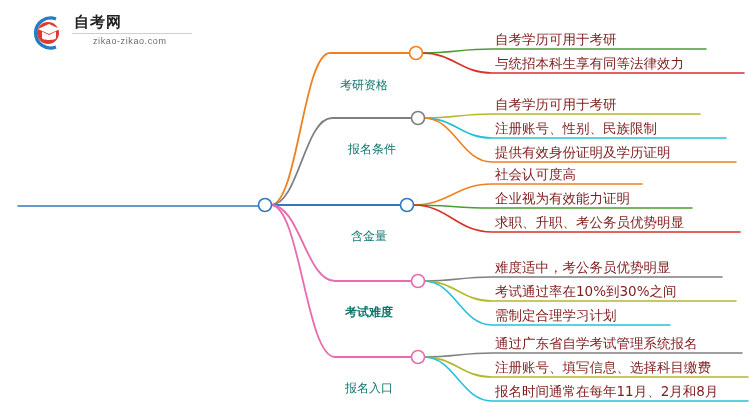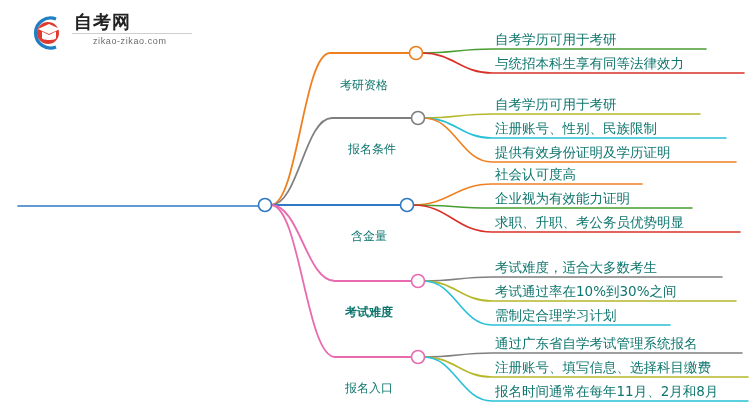--- a/index.html
+++ b/index.html
@@ -36,21 +36,21 @@
     height: 38px;
   }
   #logo-text-wrap {
     position: absolute;
     left: 46px;
     top: 2px;
     width: 120px;
   }
   .logo-cn {
     font-family: "DejaVu Sans", "Liberation Sans", sans-serif;
-    font-size: 18px;
+    font-size: 15px;
     font-weight: bold;
     color: #222222;
     letter-spacing: 1px;
     line-height: 20px;
     padding-left: 2px;
   }
   .logo-rule {
     height: 1px;
     background: #cfcfcf;
     margin: 1px 0 2px 0;
@@ -83,21 +83,21 @@
   }
   .branch-text {
     font-size: 12px;
     line-height: 15px;
     color: #0f766e;
     margin-top: 41px;
   }
   .leaf-text {
     font-size: 13.5px;
     line-height: 15px;
-    color: #0f766e;
+    color: #7f1d1d;
   }
 </style>
 </head>
 <body>
 
 <div id="stage">
 
   <div id="logo">
     <svg id="logo-mark" viewBox="0 0 40 38">
       <path d="M30 5 A15 15 0 1 0 30 33" fill="none" stroke="#1f7ec4" stroke-width="3.4"></path>
@@ -151,21 +151,21 @@
       <div class="node-text leaf-text" style="left: 495px; top: 56px;">与统招本科生享有同等法律效力</div>
       <div class="node-text branch-text" style="left: 348px; top: 101px;">报名条件</div>
       <div class="node-text leaf-text" style="left: 495px; top: 97px;">自考学历可用于考研</div>
       <div class="node-text leaf-text" style="left: 495px; top: 121px;">注册账号、性别、民族限制</div>
       <div class="node-text leaf-text" style="left: 495px; top: 145px;">提供有效身份证明及学历证明</div>
       <div class="node-text branch-text" style="left: 351px; top: 188px;">含金量</div>
       <div class="node-text leaf-text" style="left: 495px; top: 167px;">社会认可度高</div>
       <div class="node-text leaf-text" style="left: 495px; top: 191px;">企业视为有效能力证明</div>
       <div class="node-text leaf-text" style="left: 495px; top: 215px;">求职、升职、考公务员优势明显</div>
       <div class="node-text branch-text" style="left: 345px; top: 264px; font-weight: bold;">考试难度</div>
-      <div class="node-text leaf-text" style="left: 495px; top: 260px;">考试难度，适合大多数考生</div>
+      <div class="node-text leaf-text" style="left: 495px; top: 260px;">难度适中，考公务员优势明显</div>
       <div class="node-text leaf-text" style="left: 495px; top: 284px;">考试通过率在10%到30%之间</div>
       <div class="node-text leaf-text" style="left: 495px; top: 308px;">需制定合理学习计划</div>
       <div class="node-text branch-text" style="left: 345px; top: 340px;">报名入口</div>
       <div class="node-text leaf-text" style="left: 495px; top: 336px;">通过广东省自学考试管理系统报名</div>
       <div class="node-text leaf-text" style="left: 495px; top: 360px;">注册账号、填写信息、选择科目缴费</div>
       <div class="node-text leaf-text" style="left: 495px; top: 384px;">报名时间通常在每年11月、2月和8月</div>
     </div>
 
 </div>
 

